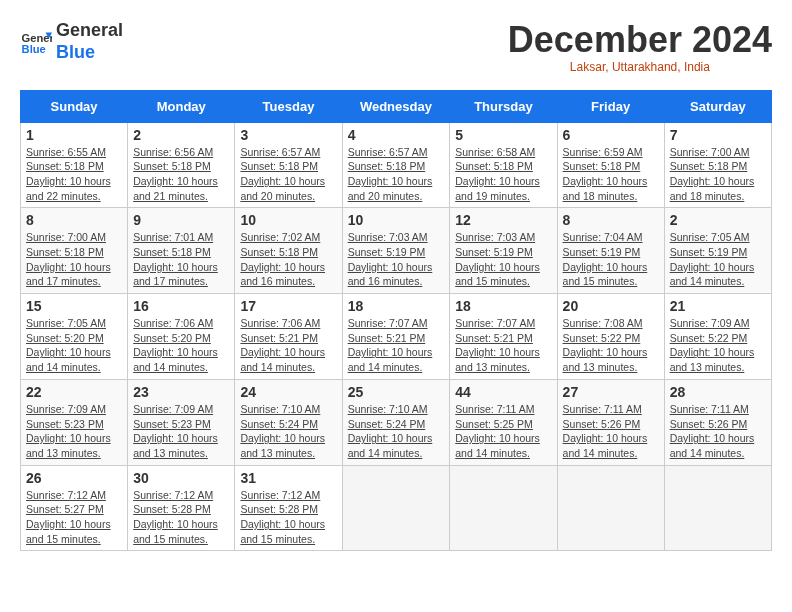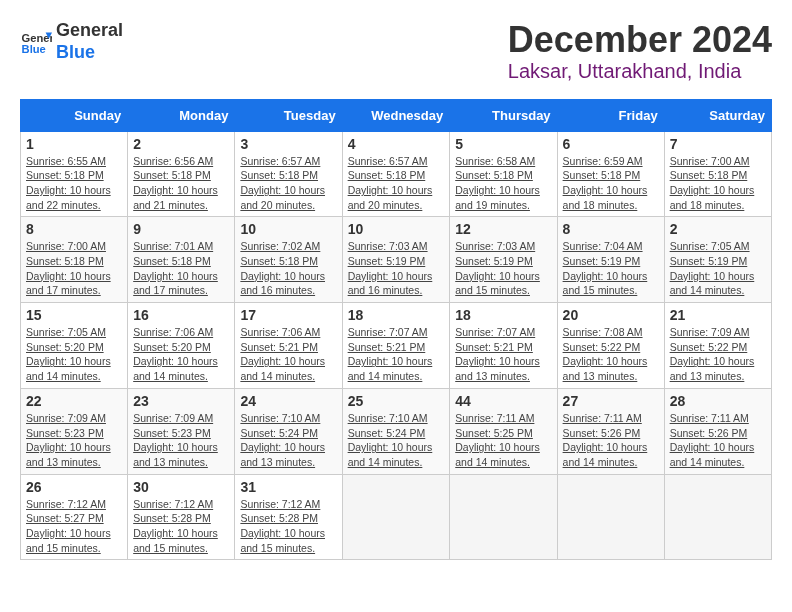--- a/index.html
+++ b/index.html
@@ -26,45 +26,45 @@
       font-weight: bold;
       line-height: 1.2;
     }
     .logo-text .general { color: #333; }
     .logo-text .blue { color: #1a73e8; }
     .logo-icon {
       width: 32px;
       height: 32px;
     }
     .title-block {
-      text-align: left;
+      text-align: center;
       margin-left: 19px;
     }
     .month-title {
       font-size: 36px;
       font-weight: bold;
       color: #333;
       line-height: 1.1;
     }
     .location {
-      font-size: 20px;
-      color: #701a75;
+      font-size: 12px;
+      color: #c2410c;
     }
     .calendar {
       width: 100%;
       border-collapse: collapse;
       font-size: 11px;
     }
     .calendar thead th {
       background: #1a73e8;
       color: #fff;
       padding: 8px 6px;
       font-size: 13px;
       font-weight: bold;
-      text-align: right;
+      text-align: center;
       border: 1px solid #1a73e8;
     }
     .calendar tbody td {
       border: 1px solid #ccc;
       vertical-align: top;
       padding: 4px 5px;
       width: 108px;
       min-height: 80px;
       background: #fff;
     }

